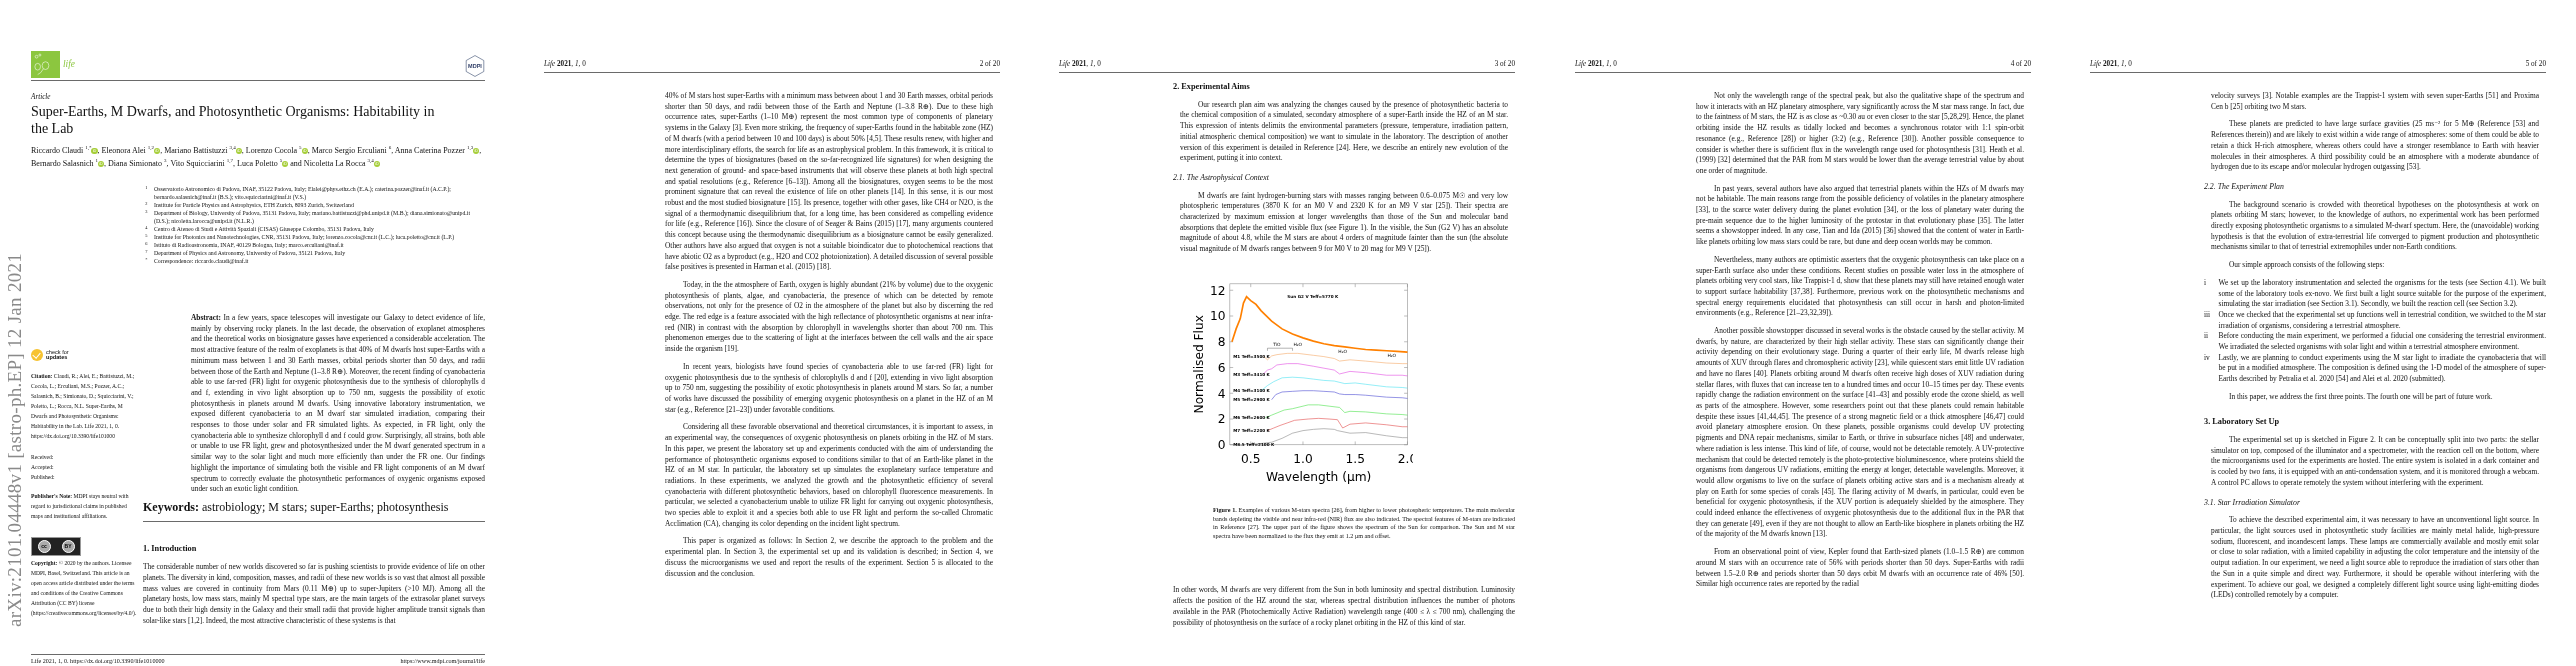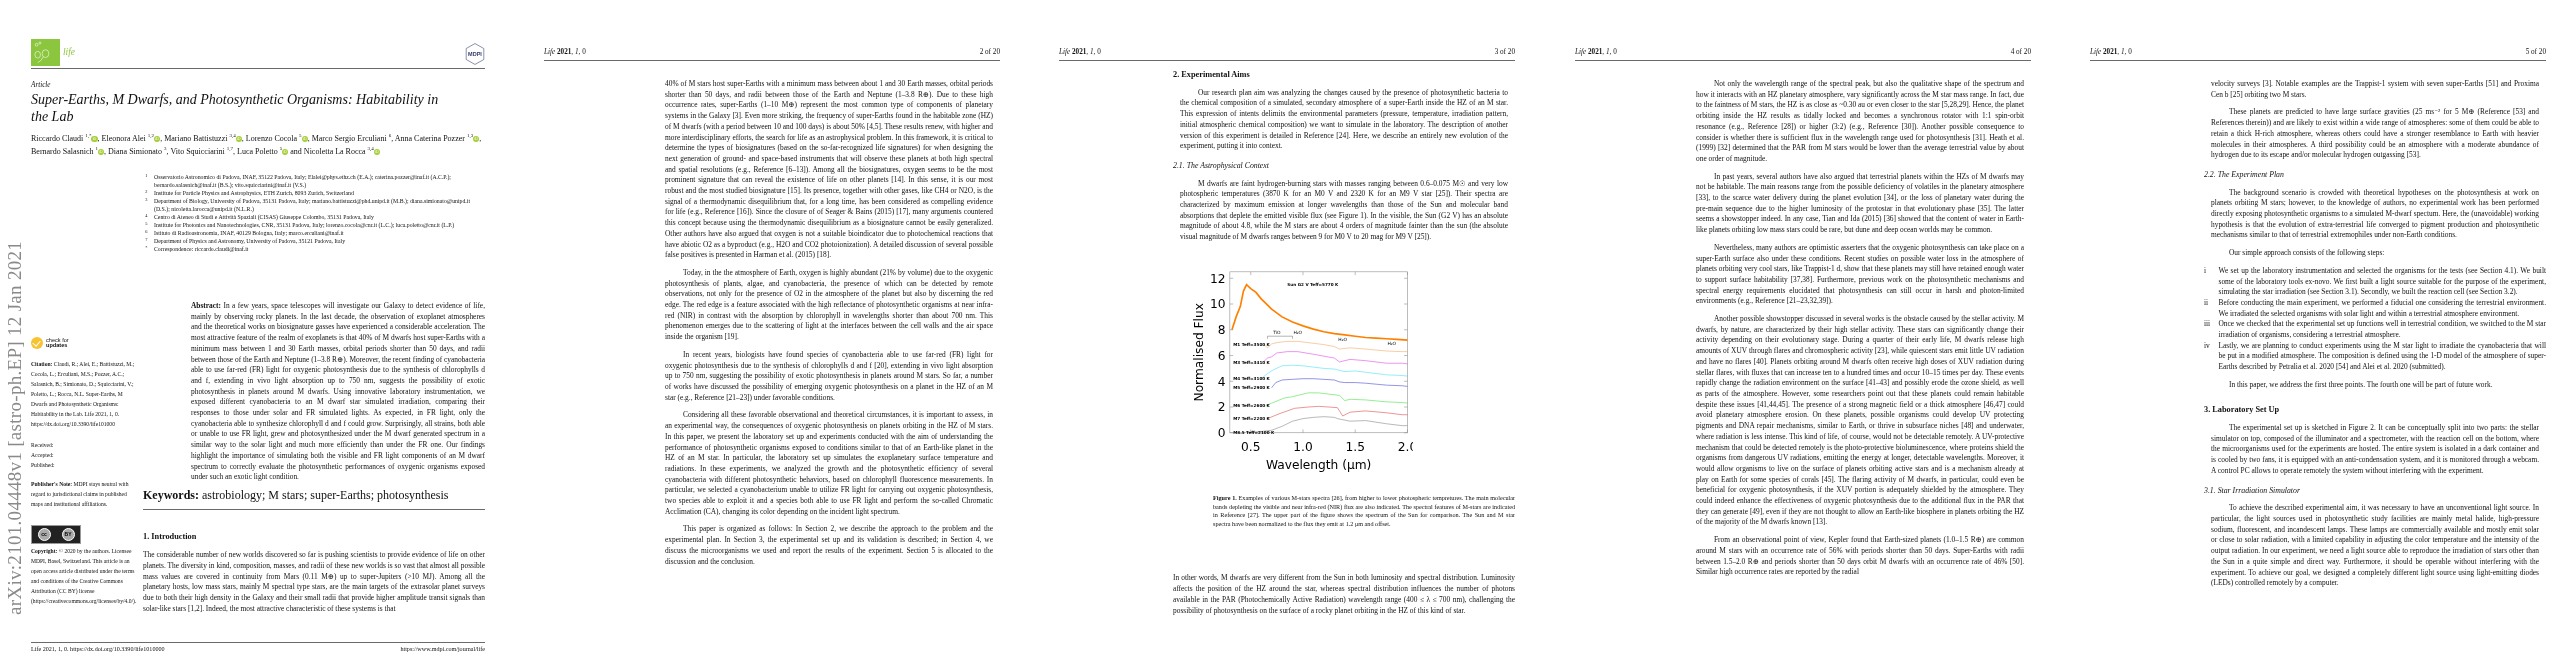--- a/index.html
+++ b/index.html
@@ -1,36 +1,36 @@
 <!DOCTYPE html>
 <html style="font-size:9px"><head>
 <meta charset="utf-8">
 <style>
   html, body { margin:0; padding:0; background:#ffffff; }
   body { width:2576px; height:667px; position:relative; overflow:hidden;
          font-family:"Liberation Serif", "DejaVu Serif", serif; color:#111; }
-  .page { position:absolute; top:4px; width:514px; height:513px; background:#fff; }
+  .page { position:absolute; top:16px; width:514px; height:513px; background:#fff; }
   .p1 { left:0; } .p2 { left:515px; } .p3 { left:1030px; } .p4 { left:1546px; } .p5 { left:2061px; }
   .runhead { position:absolute; top:39px; left:29px; right:29px; height:13.3px; font-size:7.2px;
              border-bottom:0.8px solid #6a6a6a; display:flex; justify-content:space-between; align-items:flex-end; padding-bottom:3.3px; }
   .runhead i { font-style:italic; } .runhead b { font-weight:bold; }
   .col { position:absolute; left:143px; right:29px; font-size:7.4px; line-height:10.7px; text-align:justify; }
   .col p { margin:7px; text-indent:0; }
   .col p.ind { text-indent:18px; }
   .sec { font-weight:bold; font-size:8.3px; margin:0 0 3.3px 0; }
   .subsec { font-style:italic; font-size:7.8px; margin:9px 0 3.3px 0; }
   .gap { height:7.8px; }
   
   .logo-box { position:absolute; left:31px; top:35px; width:29px; height:27px; background:#8cc63f; }
   .logo-box svg { width:29px; height:27px; }
   .logo-text { position:absolute; left:63px; top:43px; color:#8cc63f; font-style:italic; font-size:9.4px; }
   .mdpi { position:absolute; right:29px; top:39px; width:20px; height:22px; }
   .p1 .topline { position:absolute; left:31px; right:29px; top:64px; border-top:0.8px solid #6a6a6a; }
   .article-type { position:absolute; left:31px; top:77px; font-style:italic; font-size:7.2px; }
-  .title { position:absolute; left:31px; top:88px; right:67px; font-size:14px; line-height:16.7px; font-weight:normal;font-style:italic; }
+  .title { position:absolute; left:31px; top:88px; right:67px; font-size:14px; line-height:16.7px; font-weight:normal; }
   .authors { position:absolute; left:31px; top:127px; right:29px; font-size:8px; line-height:10.6px; font-weight:normal; }
   .orcid { display:inline-block; width:6.1px; height:6.1px; border-radius:50%; background:#a6ce39; color:#fff; font-size:3.9px; line-height:6.1px; text-align:center; vertical-align:0.6px; font-family:"Liberation Sans", sans-serif; }
   .affil { position:absolute; left:143px; top:169px; right:33px; font-size:5.8px; line-height:8px; }
   .affil div { position:relative; padding-left:11px; }
   .affil sup { position:absolute; left:2.2px; top:-1.1px; font-size:4.4px; }
   .abstract { position:absolute; left:143px; top:297px; right:29px; font-size:7.4px; line-height:10.7px; text-align:justify;margin-left:48px; }
   .keywords { position:absolute; left:143px; top:484px; right:29px; font-size:12px; }
   .p1 .sepline { position:absolute; left:143px; right:29px; top:505px; border-top:0.8px solid #6a6a6a; }
   .intro { position:absolute; left:143px; top:528px; right:29px; font-size:7.4px; line-height:10.7px; text-align:justify; }
   .footer1 { position:absolute; left:31px; right:29px; top:638px; border-top:0.8px solid #6a6a6a; padding-top:3.3px; font-size:6.1px; display:flex; justify-content:space-between; }
@@ -253,22 +253,22 @@
     <span>5 of 20</span>
   </div>
   <div class="col" style="top:68px;">
     <p>velocity surveys [3]. Notable examples are the Trappist-1 system with seven super-Earths [51] and Proxima Cen b [25] orbiting two M stars.</p>
     <p class="ind">These planets are predicted to have large surface gravities (25 ms⁻² for 5 M⊕ (Reference [53] and References therein)) and are likely to exist within a wide range of atmospheres: some of them could be able to retain a thick H-rich atmosphere, whereas others could have a stronger resemblance to Earth with heavier molecules in their atmospheres. A third possibility could be an atmosphere with a moderate abundance of hydrogen due to its escape and/or molecular hydrogen outgassing [53].</p>
     <div class="subsec">2.2. The Experiment Plan</div>
     <p class="ind">The background scenario is crowded with theoretical hypotheses on the photosynthesis at work on planets orbiting M stars; however, to the knowledge of authors, no experimental work has been performed directly exposing photosynthetic organisms to a simulated M-dwarf spectum. Here, the (unavoidable) working hypothesis is that the evolution of extra-terrestrial life converged to pigment production and photosynthetic mechanisms similar to that of terrestrial extremophiles under non-Earth conditions.</p>
     <p class="ind">Our simple approach consists of the following steps:</p>
     <ol class="roman">
       <li><span class="num">i</span><span>We set up the laboratory instrumentation and selected the organisms for the tests (see Section 4.1). We built some of the laboratory tools ex-novo. We first built a light source suitable for the purpose of the experiment, simulating the star irradiation (see Section 3.1). Secondly, we built the reaction cell (see Section 3.2).</span></li>
+      <li><span class="num">iii</span><span>Once we checked that the experimental set up functions well in terrestrial condition, we switched to the M star irradiation of organisms, considering a terrestrial atmosphere.</span></li>
       <li><span class="num">ii</span><span>Before conducting the main experiment, we performed a fiducial one considering the terrestrial environment. We irradiated the selected organisms with solar light and within a terrestrial atmosphere environment.</span></li>
-      <li><span class="num">iii</span><span>Once we checked that the experimental set up functions well in terrestrial condition, we switched to the M star irradiation of organisms, considering a terrestrial atmosphere.</span></li>
       <li><span class="num">iv</span><span>Lastly, we are planning to conduct experiments using the M star light to irradiate the cyanobacteria that will be put in a modified atmosphere. The composition is defined using the 1-D model of the atmosphere of super-Earths described by Petralia et al. 2020 [54] and Alei et al. 2020 (submitted).</span></li>
     </ol>
     <p class="ind">In this paper, we address the first three points. The fourth one will be part of future work.</p>
     <div class="gap"></div>
     <div class="sec">3. Laboratory Set Up</div>
     <p class="ind">The experimental set up is sketched in Figure 2. It can be conceptually split into two parts: the stellar simulator on top, composed of the illuminator and a spectrometer, with the reaction cell on the bottom, where the microorganisms used for the experiments are hosted. The entire system is isolated in a dark container and is cooled by two fans, it is equipped with an anti-condensation system, and it is monitored through a webcam. A control PC allows to operate remotely the system without interfering with the experiment.</p>
     <div class="subsec">3.1. Star Irradiation Simulator</div>
     <p class="ind">To achieve the described experimental aim, it was necessary to have an unconventional light source. In particular, the light sources used in photosynthetic study facilities are mainly metal halide, high-pressure sodium, fluorescent, and incandescent lamps. These lamps are commercially available and mostly emit solar or close to solar radiation, with a limited capability in adjusting the color temperature and the intensity of the output radiation. In our experiment, we need a light source able to reproduce the irradiation of stars other than the Sun in a quite simple and direct way. Furthermore, it should be operable without interfering with the experiment. To achieve our goal, we designed a completely different light source using light-emitting diodes (LEDs) controlled remotely by a computer.</p>
   </div>
 </div>

